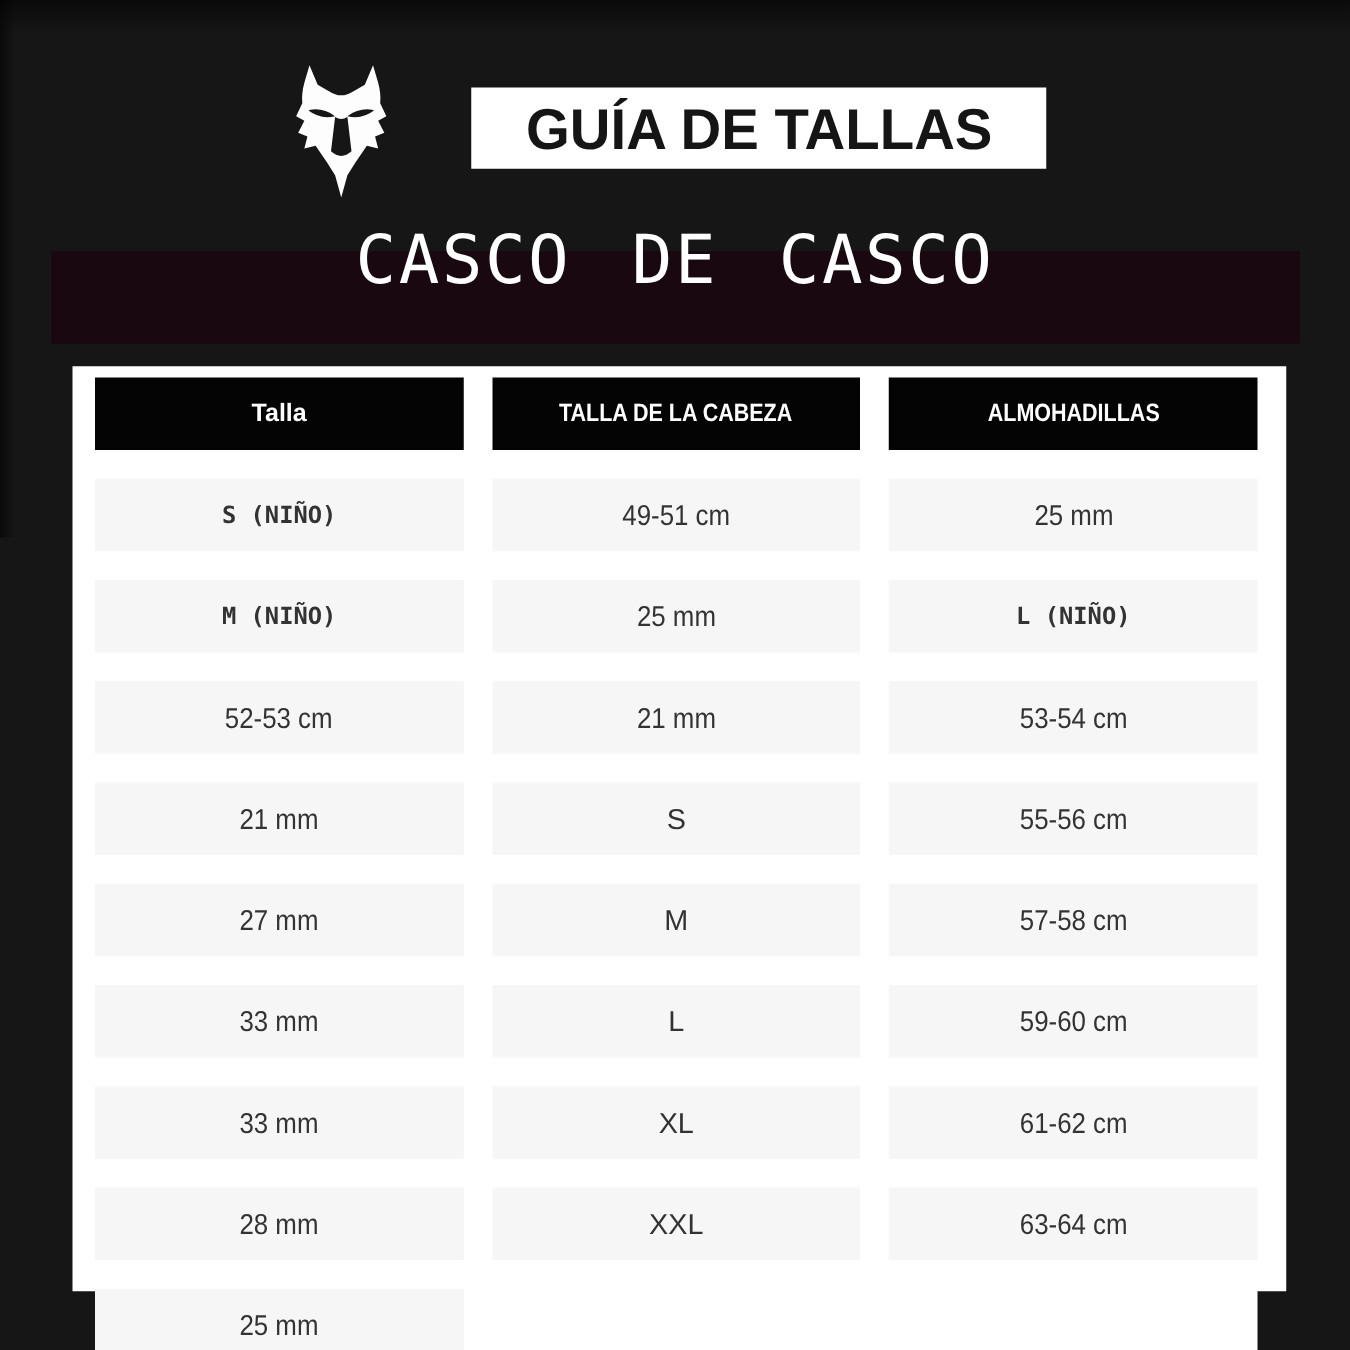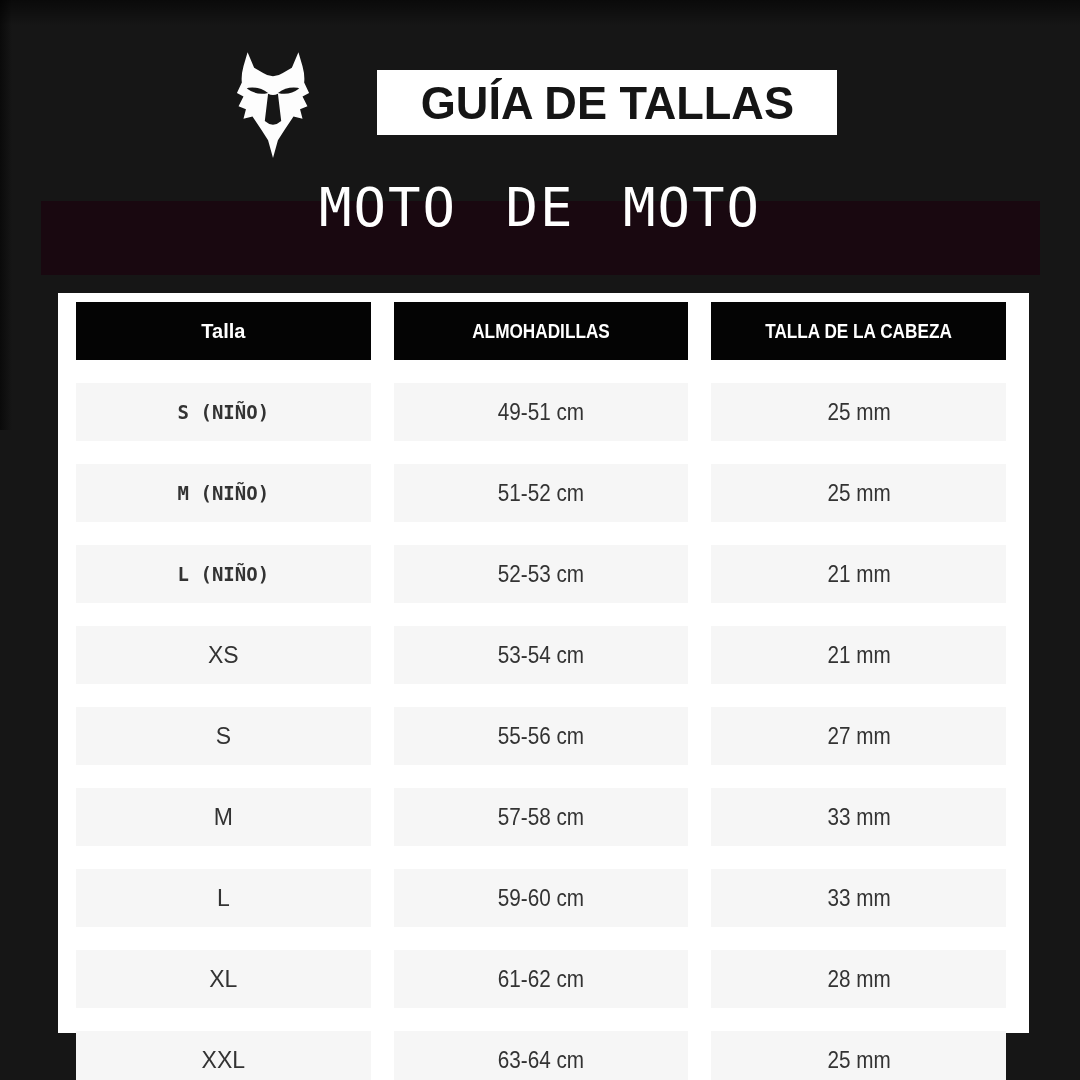--- a/index.html
+++ b/index.html
@@ -67,68 +67,62 @@
     <path fill="#161616" d="M18,52 Q30,62 44,58 Q33,49 20,51 Z"></path>
     <path fill="#161616" d="M82,52 Q70,62 56,58 Q67,49 80,51 Z"></path>
     <path fill="#161616" d="M44,59 Q50,63 56,59 L60,96 Q50,106 40,96 Z"></path>
   </svg>
 
   <div class="title-box">
     <span class="txt">GUÍA DE TALLAS</span>
   </div>
 
   <div class="band"></div>
-  <div class="band-title">MOTO DE MOTO</div>
+  <div class="band-title">CASCO DE CASCO</div>
 
   <div class="panel">
     <div class="size-table">
 
       <div class="hcell">
         <span>Talla</span>
       </div>
       <div class="hcell">
-        <span class="cond">ALMOHADILLAS</span>
+        <span class="cond">TALLA DE LA CABEZA</span>
       </div>
       <div class="hcell">
-        <span class="cond">TALLA DE LA CABEZA</span>
+        <span class="cond">ALMOHADILLAS</span>
       </div>
 
       <div class="cell mono">
           <span>S (NIÑO)</span>
         </div>
       <div class="cell">
           <span class="narrow">49-51 cm</span>
         </div>
       <div class="cell">
           <span class="narrow">25 mm</span>
         </div>
 
       <div class="cell mono">
           <span>M (NIÑO)</span>
         </div>
       <div class="cell">
-          <span class="narrow">51-52 cm</span>
-        </div>
-      <div class="cell">
           <span class="narrow">25 mm</span>
         </div>
 
       <div class="cell mono">
           <span>L (NIÑO)</span>
         </div>
       <div class="cell">
           <span class="narrow">52-53 cm</span>
         </div>
       <div class="cell">
           <span class="narrow">21 mm</span>
         </div>
 
-      <div class="cell">
-          <span>XS</span>
-        </div>
       <div class="cell">
           <span class="narrow">53-54 cm</span>
         </div>
       <div class="cell">
           <span class="narrow">21 mm</span>
         </div>
 
       <div class="cell">
           <span>S</span>
         </div>

